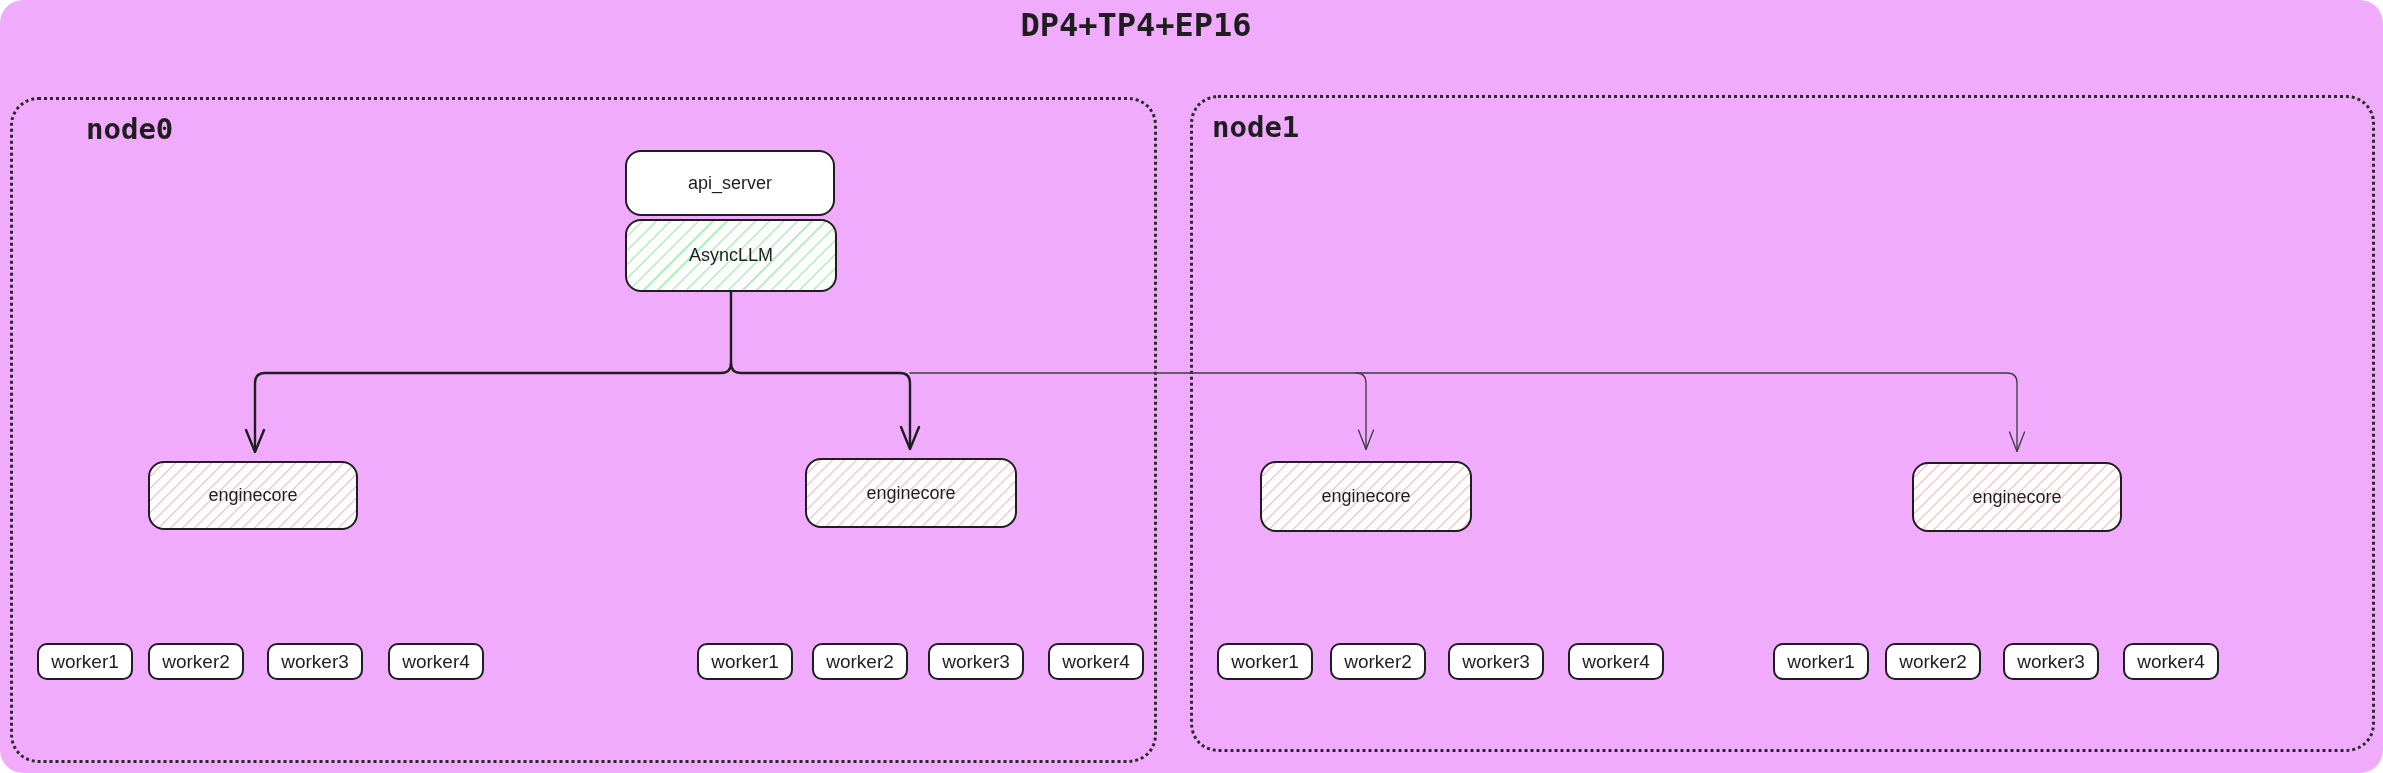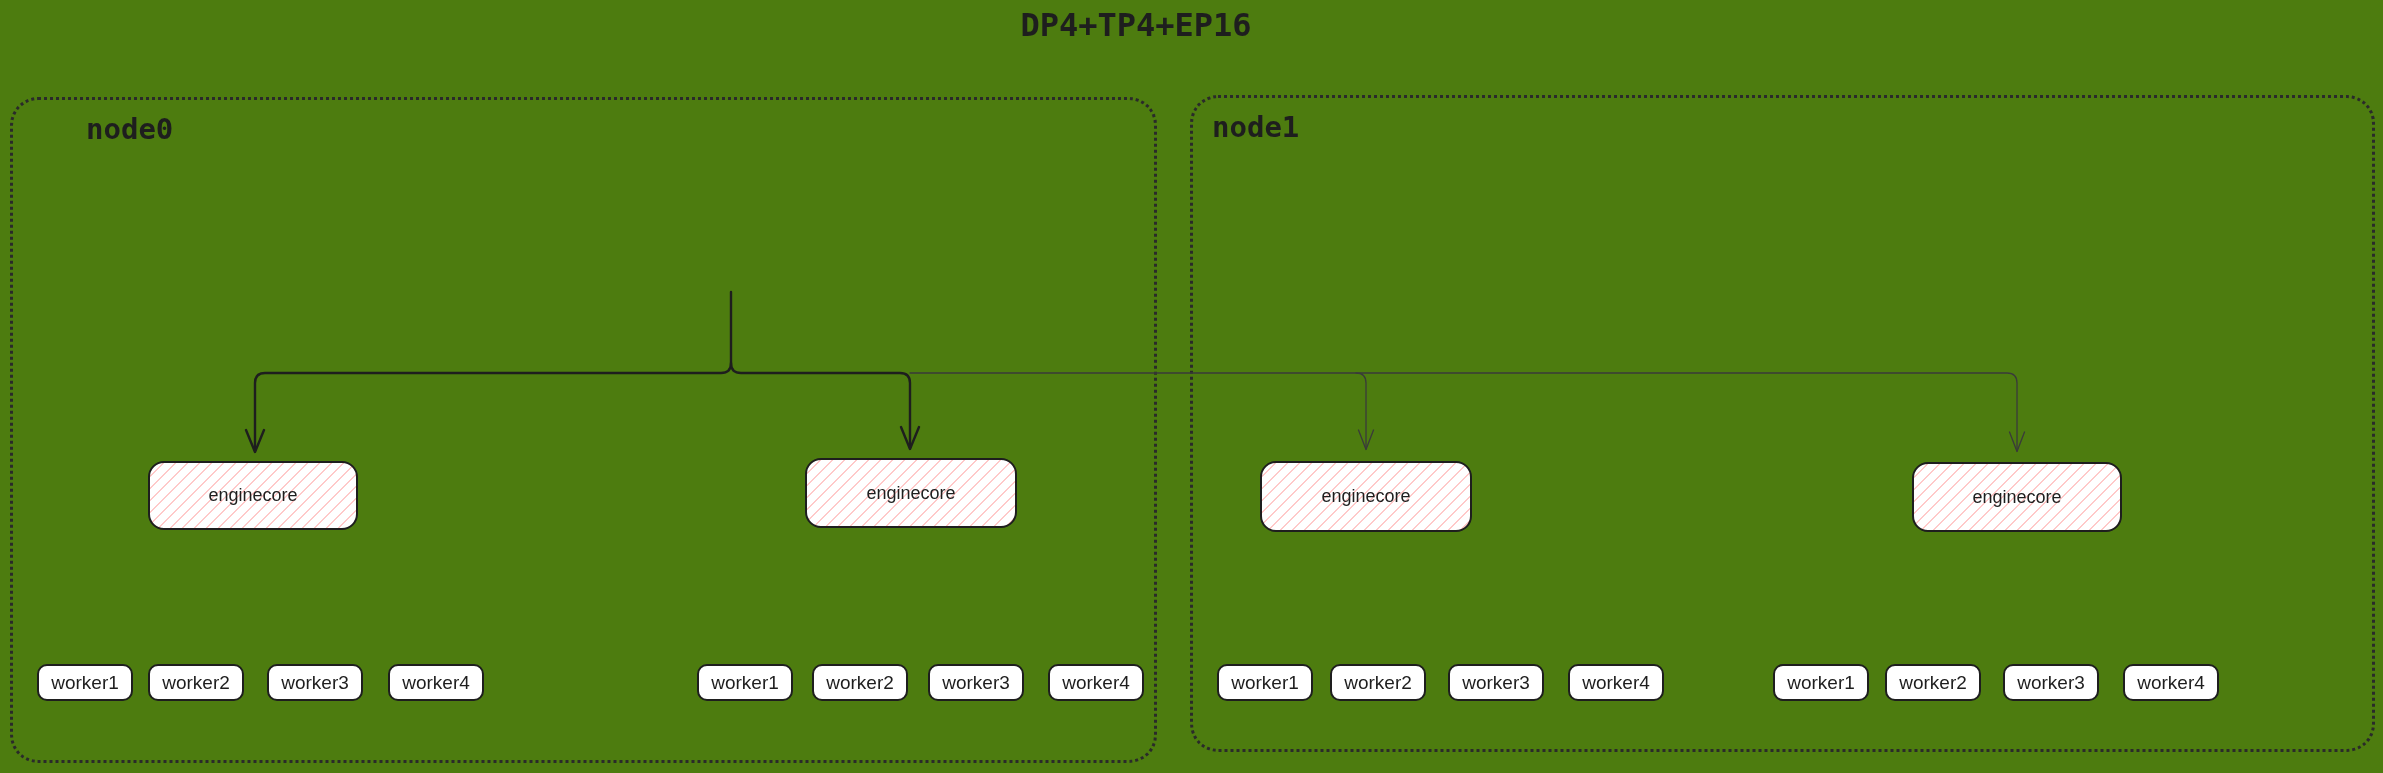--- a/index.html
+++ b/index.html
@@ -4,24 +4,25 @@
 <style>
   html, body {
     margin: 0;
     padding: 0;
     background: #ffffff;
   }
   .canvas {
     position: relative;
     width: 2383px;
     height: 773px;
-    background: #4d7c0f;
+    background: #f0abfc;
     font-family: "Liberation Sans", sans-serif;
     color: #1e1e1e;
     overflow: hidden;
+    border-radius: 23px;
   }
   .title {
     position: absolute;
     top: 6px;
     left: 1136px;
     transform: translateX(-50%);
     font-family: "DejaVu Sans Mono", monospace;
     font-size: 32px;
     font-weight: 700;
     letter-spacing: 0px;
@@ -86,21 +87,20 @@
     background: #ffffff;
     width: 96px;
     height: 37px;
     top: 643px;
     display: flex;
     align-items: center;
     justify-content: center;
     font-size: 19px;
     color: #1e1e1e;
     white-space: nowrap;
-    margin-top: 21px;
   }
 </style>
 </head>
 <body>
 
 <div class="canvas">
 
   <div class="title">DP4+TP4+EP16</div>
 
   <div class="node-box" style="left:10px; top:97px; width:1147px; height:666px;"></div>
@@ -115,20 +115,22 @@
     <path class="bold" d="M246 430 L255 452 L264 430"></path>
     <path class="bold" d="M731 363 Q731 373 741 373 H900 Q910 373 910 383 V448"></path>
     <path class="bold" d="M901 427 L910 449 L919 427"></path>
 
     <path class="thin" d="M910 373 H2007 Q2017 373 2017 383 V451"></path>
     <path class="thin" d="M1356 373 Q1366 373 1366 383 V449"></path>
     <path class="thin" d="M1358.5 430 L1366 449.5 L1373.5 430"></path>
     <path class="thin" d="M2009.5 432 L2017 451.5 L2024.5 432"></path>
   </svg>
 
+  <div class="box" style="left:625px; top:150px; width:210px; height:66px;">api_server</div>
+  <div class="box hatch-green" style="left:625px; top:219px; width:212px; height:73px;">AsyncLLM</div>
 
   <div class="box hatch-red" style="left:148px; top:461px; width:210px; height:69px;">enginecore</div>
   <div class="box hatch-red" style="left:805px; top:458px; width:212px; height:70px;">enginecore</div>
   <div class="box hatch-red" style="left:1260px; top:461px; width:212px; height:71px;">enginecore</div>
   <div class="box hatch-red" style="left:1912px; top:462px; width:210px; height:70px;">enginecore</div>
 
   <div class="worker" style="left:37px;">worker1</div>
   <div class="worker" style="left:148px;">worker2</div>
   <div class="worker" style="left:267px;">worker3</div>
   <div class="worker" style="left:388px;">worker4</div>

